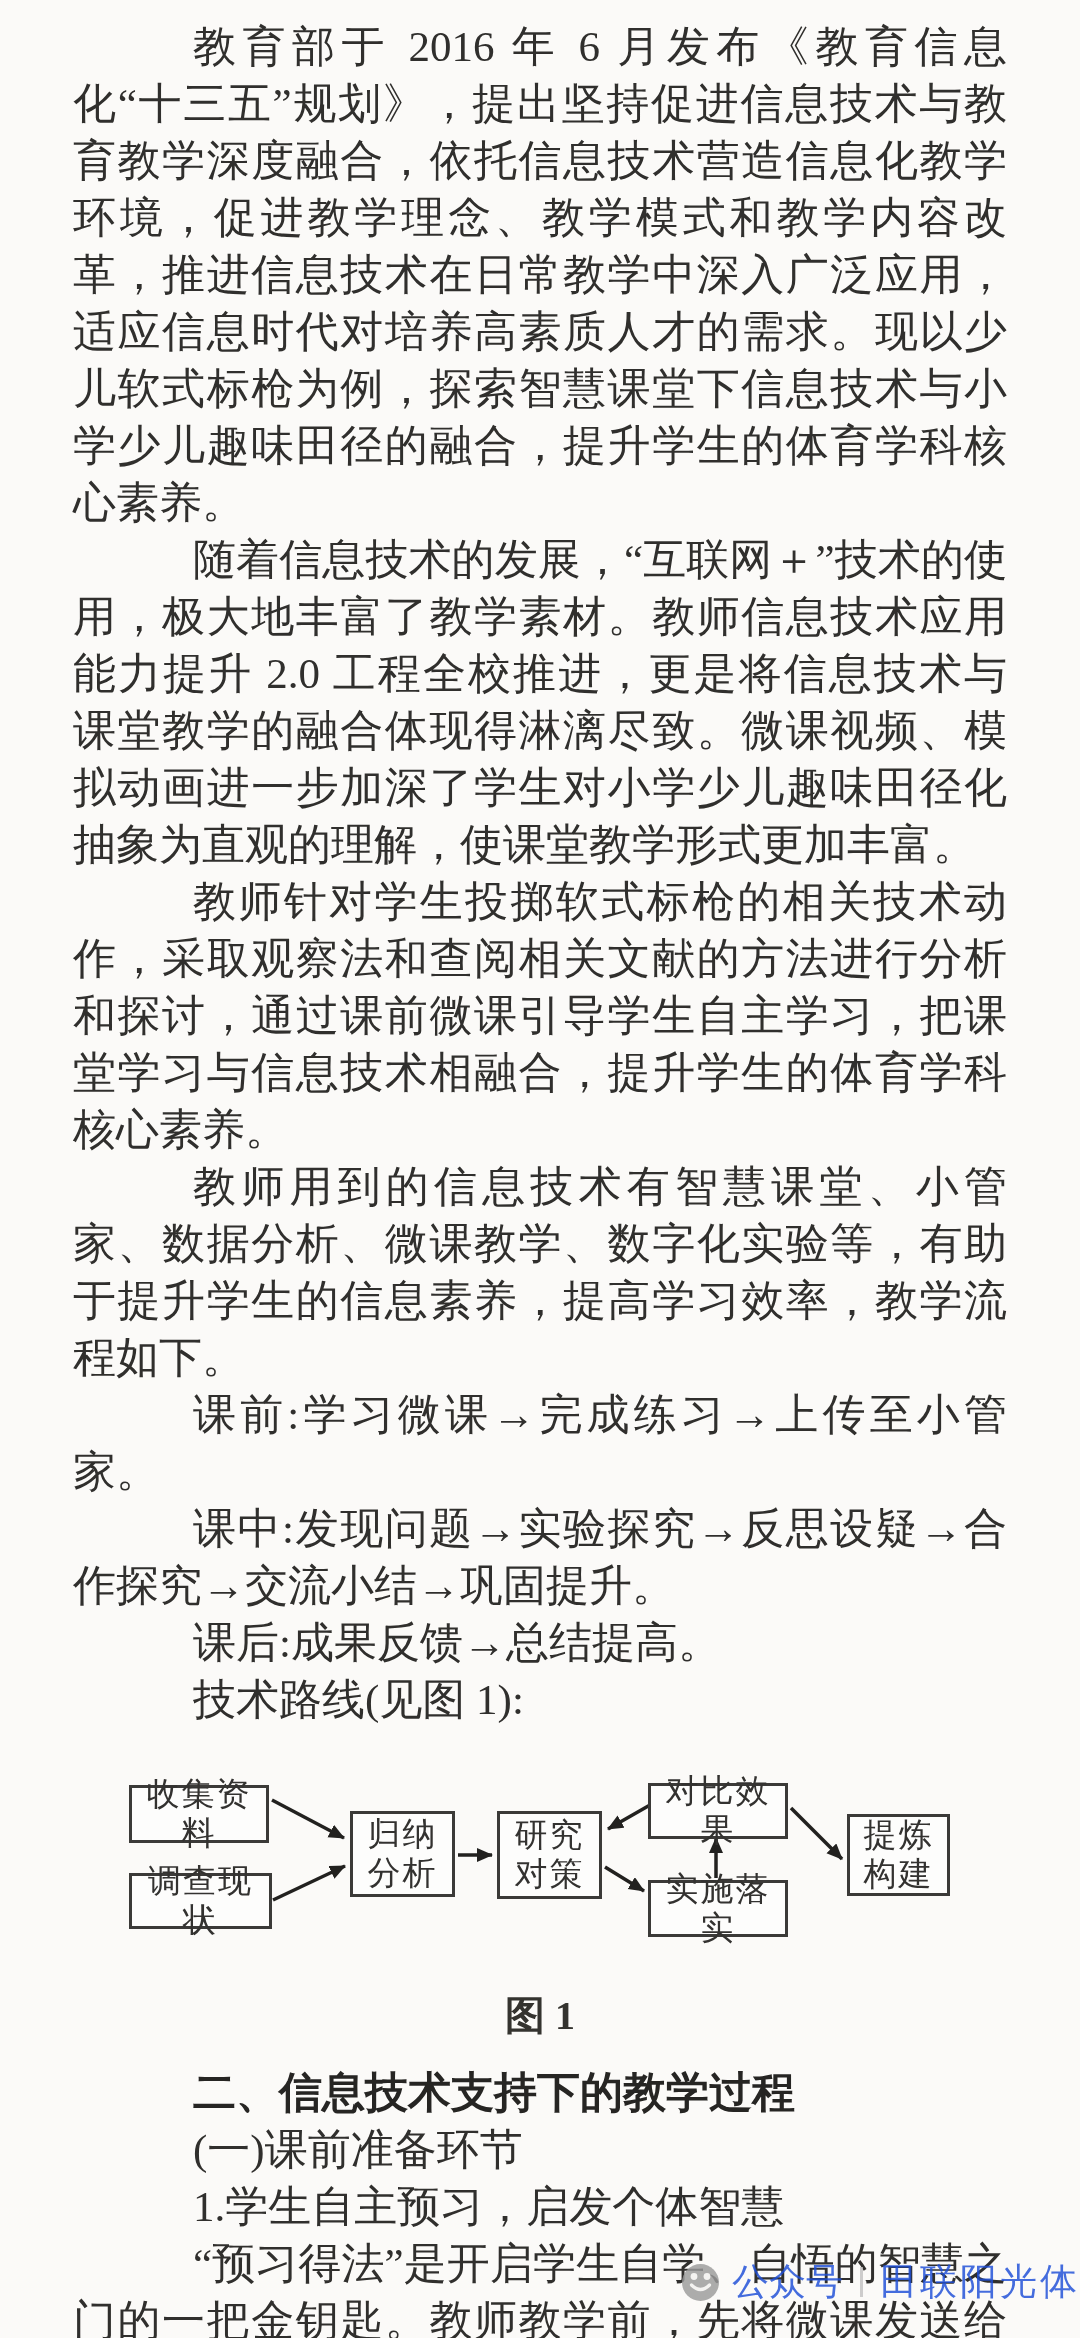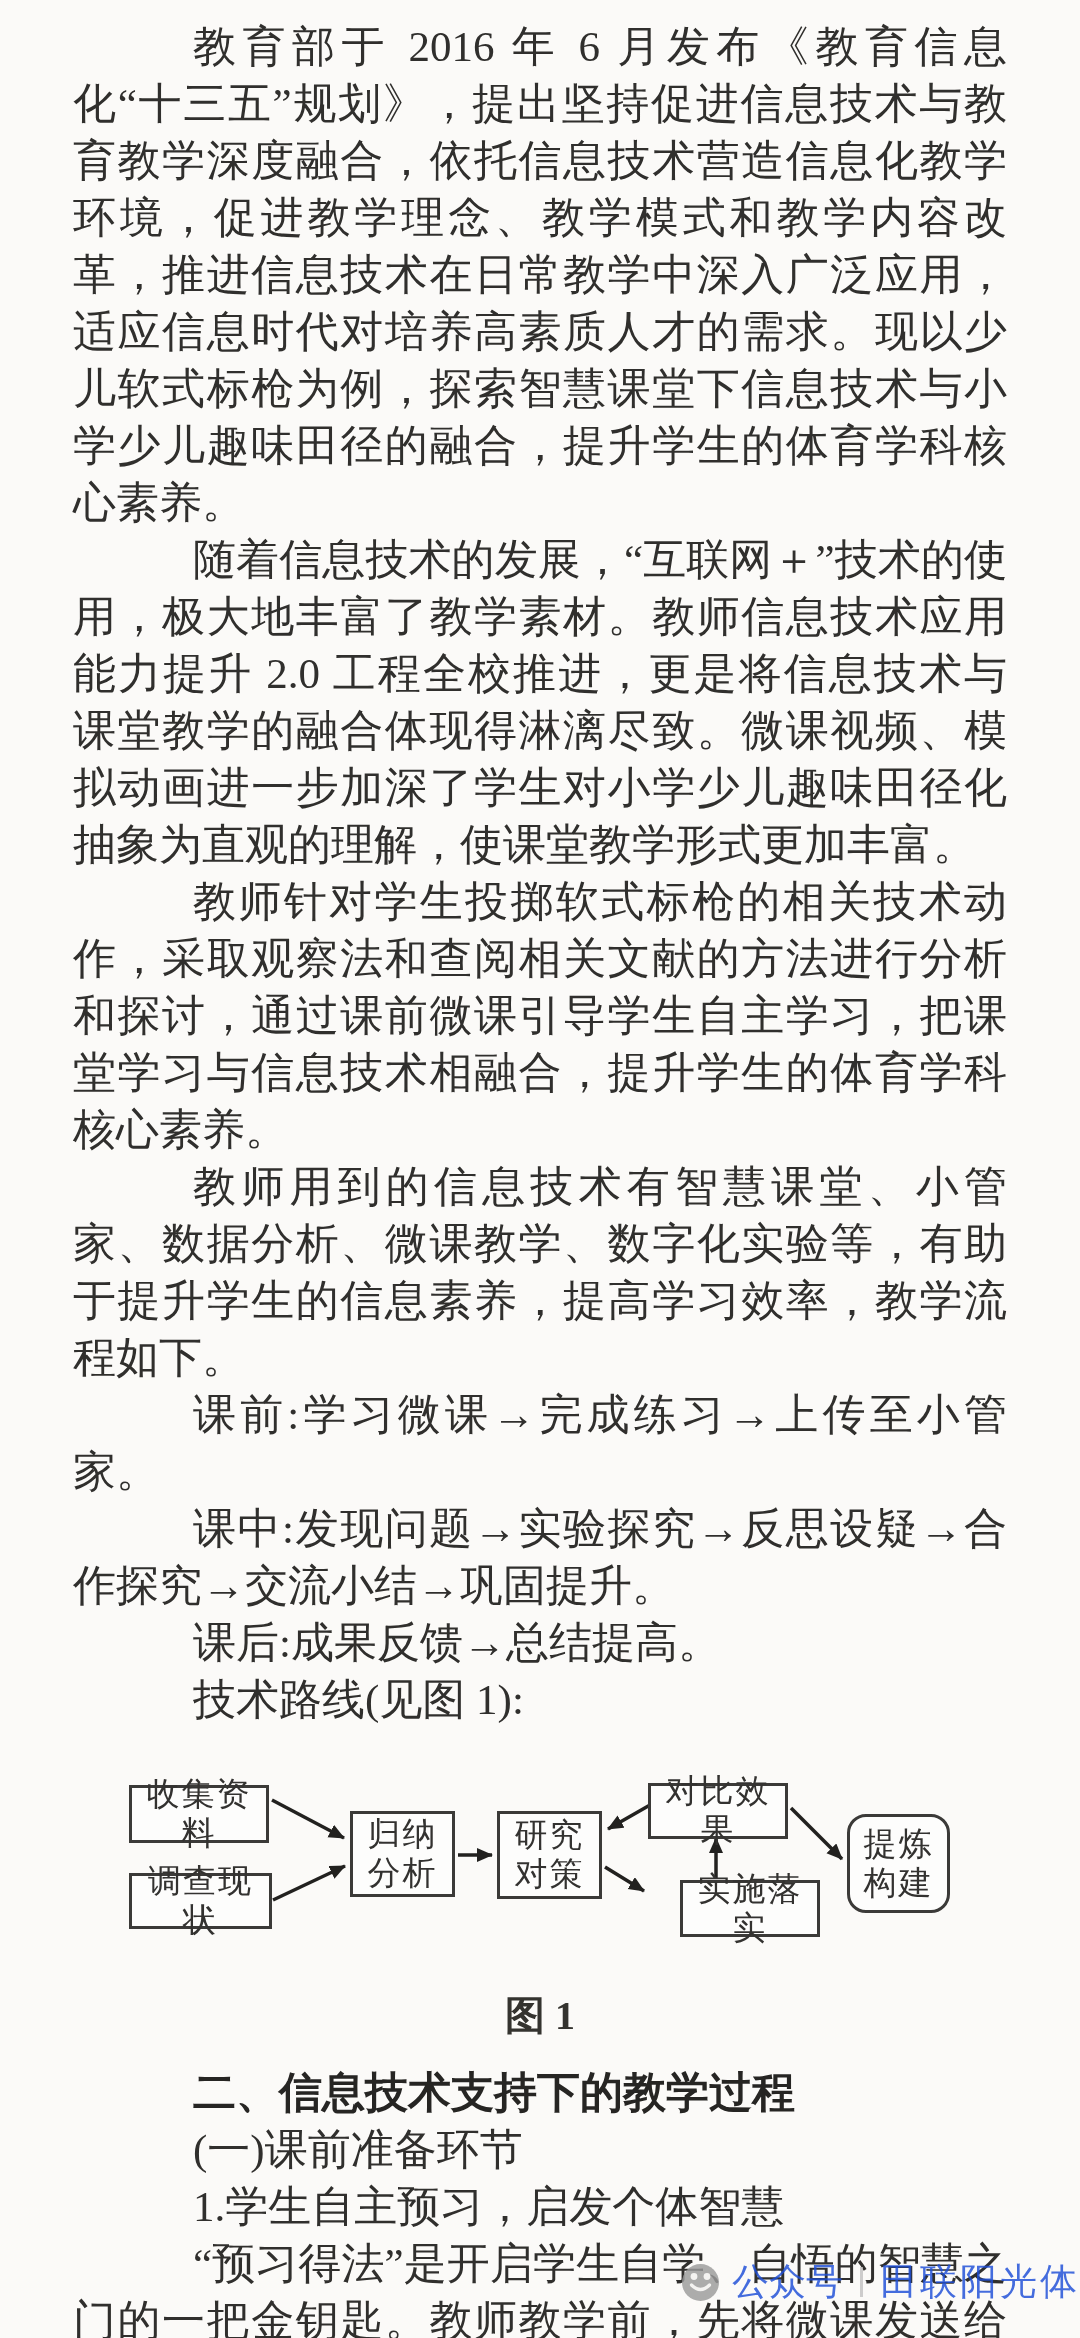--- a/index.html
+++ b/index.html
@@ -31,22 +31,22 @@
     display:flex; flex-direction:column; justify-content:center; align-items:center;
     font-size:33px; line-height:39px; color:#333230;
     letter-spacing:2px; text-align:center;
   }
   .fnode span { display:block; }
   #node-collect   { left:129px; top:18px;   width:140px; height:58px; }
   #node-survey    { left:129px; top:106px; width:143px; height:56px; }
   #node-analyze   { left:350px; top:44px;  width:105px; height:86px; }
   #node-research  { left:497px; top:44px;  width:105px; height:88px; }
   #node-compare   { left:648px; top:16px;  width:140px; height:56px; }
-  #node-implement { left:680px; top:113px; width:140px; height:57px; }
-  #node-refine    { left:847px; top:47px;  width:103px; height:99px;border-radius:19px; }
+  #node-implement { left:648px; top:113px; width:140px; height:57px; }
+  #node-refine    { left:847px; top:47px;  width:103px; height:82px; }
   .figcaption {
     margin-top:48px; text-align:center;
     font-size:40px; line-height:57px; font-weight:700; color:#34332f;
   }
   .section-2 { margin-top:20px; }
   
   .watermark {
     position:absolute; left:682px; top:2262px;
     display:flex; align-items:center; gap:13px;
     opacity:0.82; pointer-events:none;

